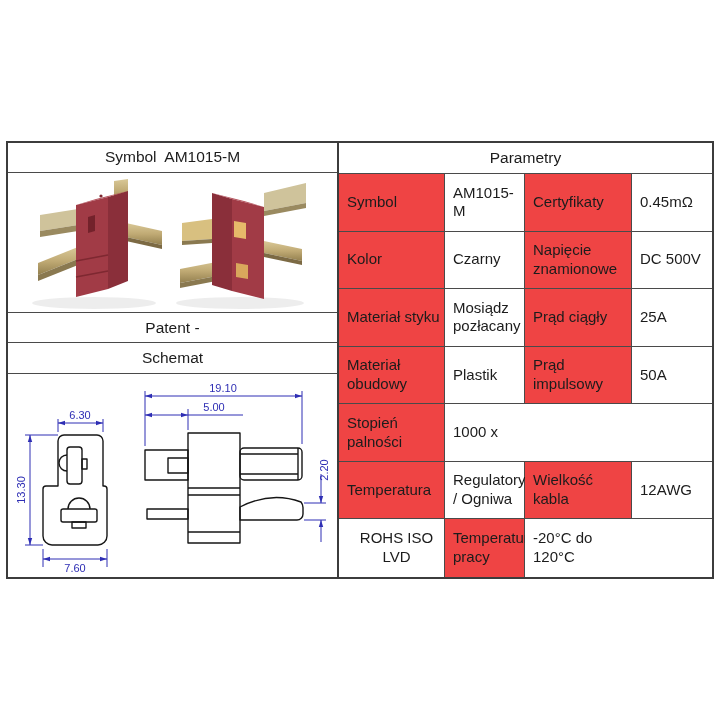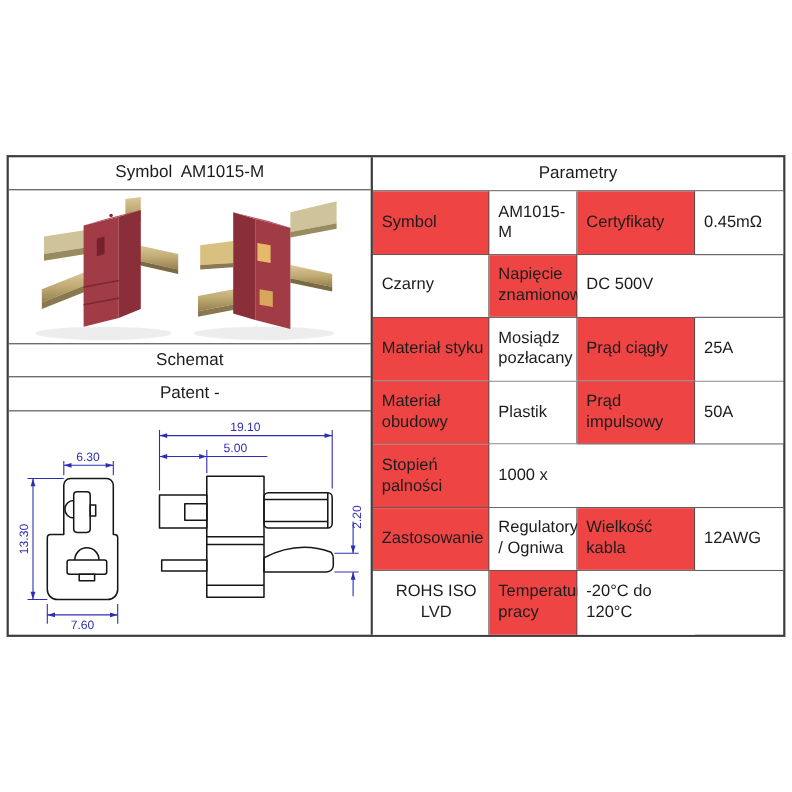--- a/index.html
+++ b/index.html
@@ -79,22 +79,22 @@
             <polygon points="6,102 58,92 58,97 6,107" fill="#8a7950"></polygon>
             <polygon points="58,18 38,12 38,104 58,110" fill="#8a2f3a"></polygon>
             <polygon points="58,18 90,26 70,20 38,12" fill="#b4505b"></polygon>
             <polygon points="58,18 90,26 90,118 58,110" fill="#a13b46"></polygon>
             <polygon points="60,40 72,42 72,58 60,56" fill="#e6b96a"></polygon>
             <polygon points="62,82 74,84 74,98 62,96" fill="#d9a75c"></polygon>
           </g>
         </svg>
       </div>
 
+      <div class="l-row">Patent -</div>
       <div class="l-row">Schemat</div>
-      <div class="l-row">Patent -</div>
 
       <div class="l-draw">
         <svg width="329" height="203" viewBox="0 0 329 203">
           <g stroke="#161616" stroke-width="1.4" fill="none" stroke-linejoin="round">
             <path d="M 56 61 H 89 A 6 6 0 0 1 95 67 V 112 H 96 A 3 3 0 0 1 99 115 V 162 A 9 9 0 0 1 90 171 H 44 A 9 9 0 0 1 35 162 V 115 A 3 3 0 0 1 38 112 H 50 V 67 A 6 6 0 0 1 56 61 Z"></path>
             <rect x="59" y="73" width="15" height="37" rx="3"></rect>
             <path d="M 59 81 A 8 8 0 0 0 59 97"></path>
             <rect x="74" y="85" width="5" height="10"></rect>
             <rect x="53" y="135" width="36" height="13" rx="2"></rect>
             <path d="M 60 135 A 11 11 0 0 1 82 135"></path>
@@ -151,20 +151,21 @@
       <div class="r-body">
 
         <div class="r-row">
           <div class="cell lab">Symbol</div>
           <div class="cell val">AM1015-M</div>
           <div class="cell lab">Certyfikaty</div>
           <div class="cell val">0.45mΩ</div>
         </div>
 
         <div class="r-row">
+          <div class="cell lab">Kolor</div>
           <div class="cell val">Czarny</div>
           <div class="cell lab">Napięcie znamionowe</div>
           <div class="cell val">DC 500V</div>
         </div>
 
         <div class="r-row">
           <div class="cell lab">Materiał styku</div>
           <div class="cell val">Mosiądz pozłacany</div>
           <div class="cell lab">Prąd ciągły</div>
           <div class="cell val">25A</div>
@@ -176,21 +177,21 @@
           <div class="cell lab">Prąd impulsowy</div>
           <div class="cell val">50A</div>
         </div>
 
         <div class="r-row">
           <div class="cell lab">Stopień palności</div>
           <div class="cell val">1000 x</div>
         </div>
 
         <div class="r-row">
-          <div class="cell lab">Zastosowanie</div>
+          <div class="cell lab">Temperatura</div>
           <div class="cell val">Regulatory / Ogniwa</div>
           <div class="cell lab">Wielkość kabla</div>
           <div class="cell val">12AWG</div>
         </div>
 
         <div class="r-row">
           <div class="cell val center">ROHS ISO LVD</div>
           <div class="cell lab">Temperatura pracy</div>
           <div class="cell val">-20°C do 120°C</div>
         </div>

